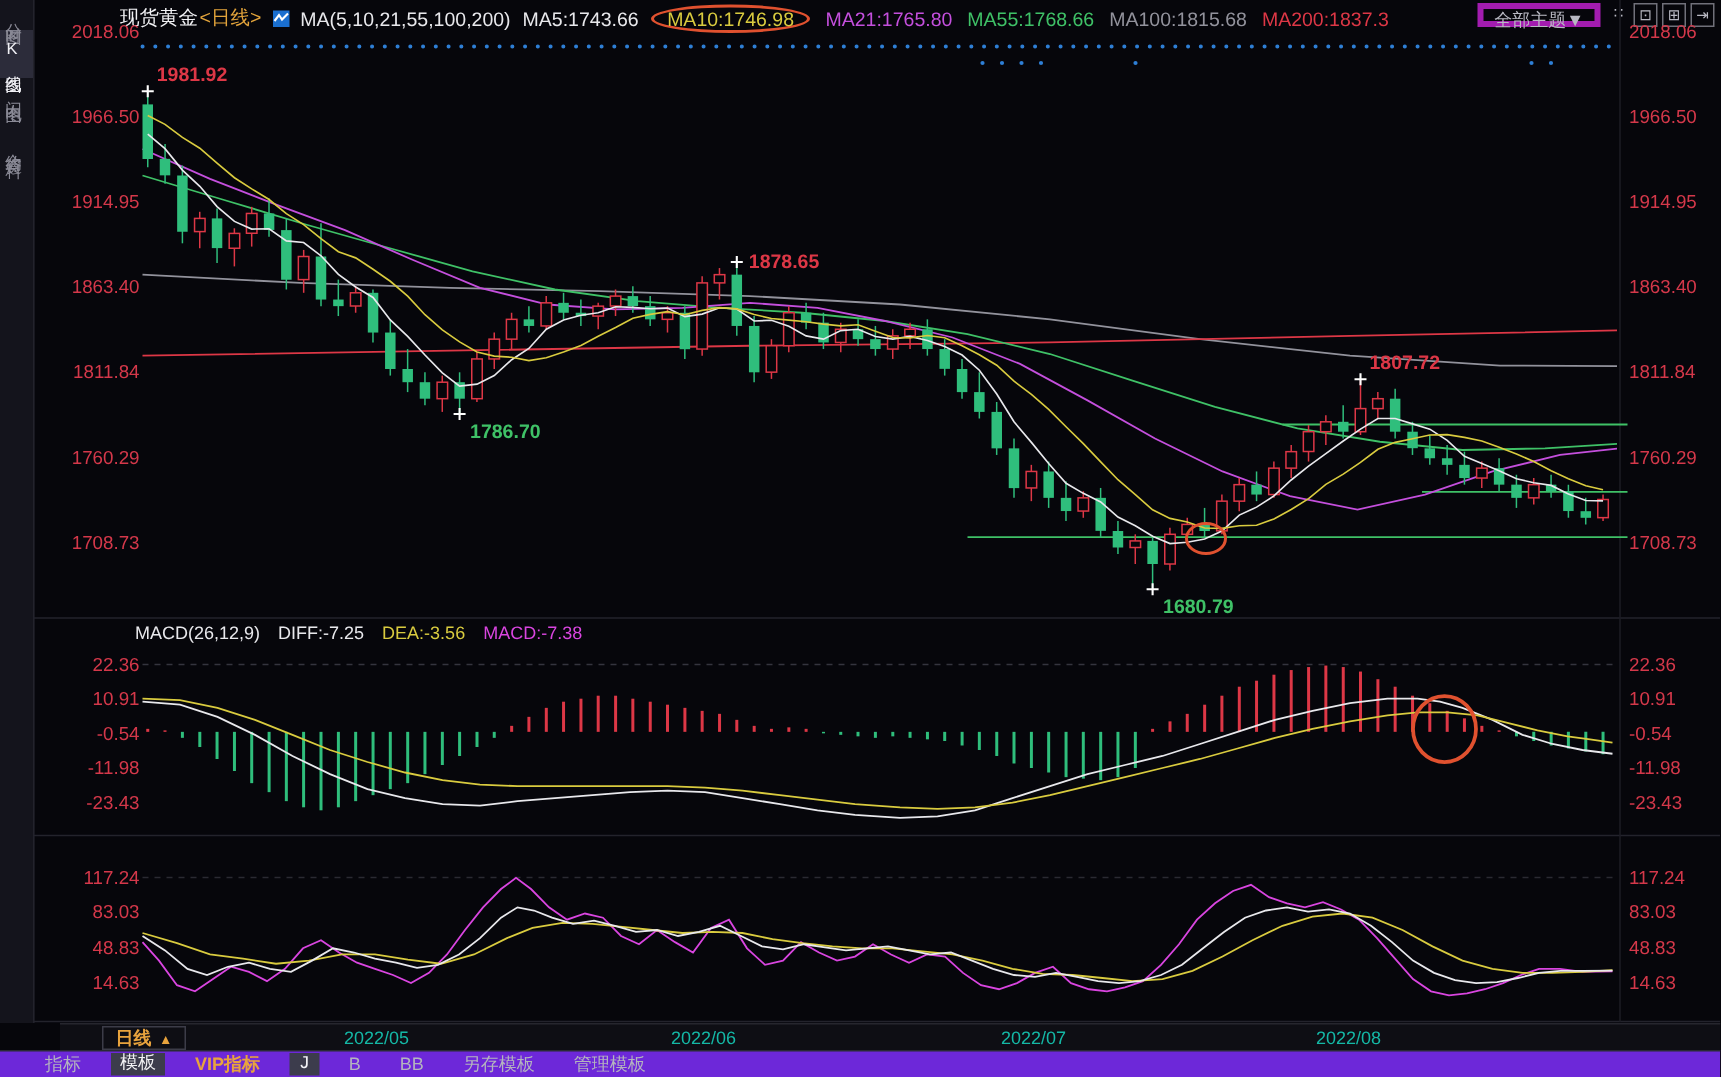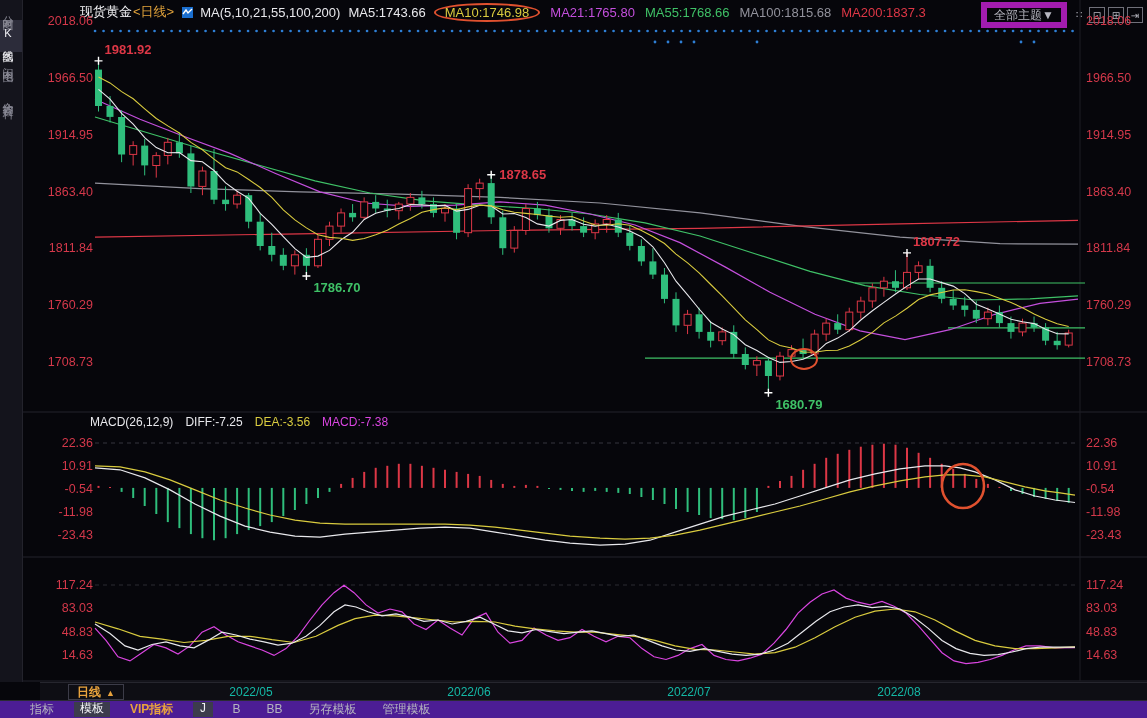--- a/index.html
+++ b/index.html
@@ -14,36 +14,36 @@
   
   .hdr{position:absolute;left:22px;top:0;right:0;height:24px;display:flex;align-items:center;
        font-size:13px;padding-left:58px;white-space:nowrap;}
   .hdr .sym{color:#f2f2f5;font-weight:normal;}
   .hdr .per{color:#e2a33b;margin-left:1px;}
   .hdr .flag{margin:0 6px 0 8px;display:inline-flex;}
   .hdr .map{color:#e8e8ec;margin-right:8px;}
   .hdr .mav{margin-right:10px;}
   .circled{border:2px solid #e0512f;border-radius:50%;padding:0 9px;margin:0 -2px;text-align:right;}
   .hdr-right{position:absolute;right:4px;top:2px;display:flex;align-items:center;gap:5px;}
-  .theme-btn{border:6px solid #a21caf;color:#b8b8c2;font-size:12px;background:transparent;
-             padding:1px 7px;height:26px;line-height:13px;cursor:pointer;}
+  .theme-btn{border:4px solid #a21caf;color:#b8b8c2;font-size:12px;background:transparent;
+             padding:1px 7px;height:16px;line-height:13px;cursor:pointer;}
   .win-ic{width:14px;height:14px;border:1px solid #70707a;color:#b8b8c2;font-size:10px;
           display:flex;align-items:center;justify-content:center;cursor:pointer;}
   .win-ic.noborder{border:none;}
   
   .ind-hdr{position:absolute;left:90px;font-size:12px;white-space:nowrap;}
   .ind-hdr span{margin-right:12px;}
   
   .period-row{position:absolute;left:0;top:682px;width:100%;height:18px;background:#0e0e14;
               border-top:1px solid #26262e;font-size:12px;margin-left:40px;}
   .period-box{position:absolute;left:28px;top:1px;border:1px solid #3c3c48;padding:0 8px;height:14px;
               line-height:14px;color:#e8a33d;font-weight:bold;cursor:pointer;}
   .period-box .arr{font-size:9px;margin-left:5px;}
   .date-lab{position:absolute;top:2px;transform:translateX(-50%);color:#14b8a6;}
-  .toolbar{position:absolute;left:0;top:700px;width:100%;height:18px;background:#4c1d95;
+  .toolbar{position:absolute;left:0;top:700px;width:100%;height:18px;background:#6d28d9;
            border-top:1px solid #2a2a34;display:flex;align-items:center;font-size:12px;padding-left:24px;box-sizing:border-box;}
   .tb-item{margin-right:14px;color:#b4b4be;cursor:pointer;padding:0 6px;line-height:15px;}
   .tb-item.active{background:#3c3c4c;color:#f2f2f5;font-family:Liberation Mono, monospace;}
   .tb-item.vip{color:#e8a33d;font-weight:bold;text-align:right;}
   svg text{font-family:"Liberation Sans","DejaVu Sans",sans-serif;}
   #chart{position:absolute;left:0;top:0;}
 </style>
 </head>
 <body>
 

